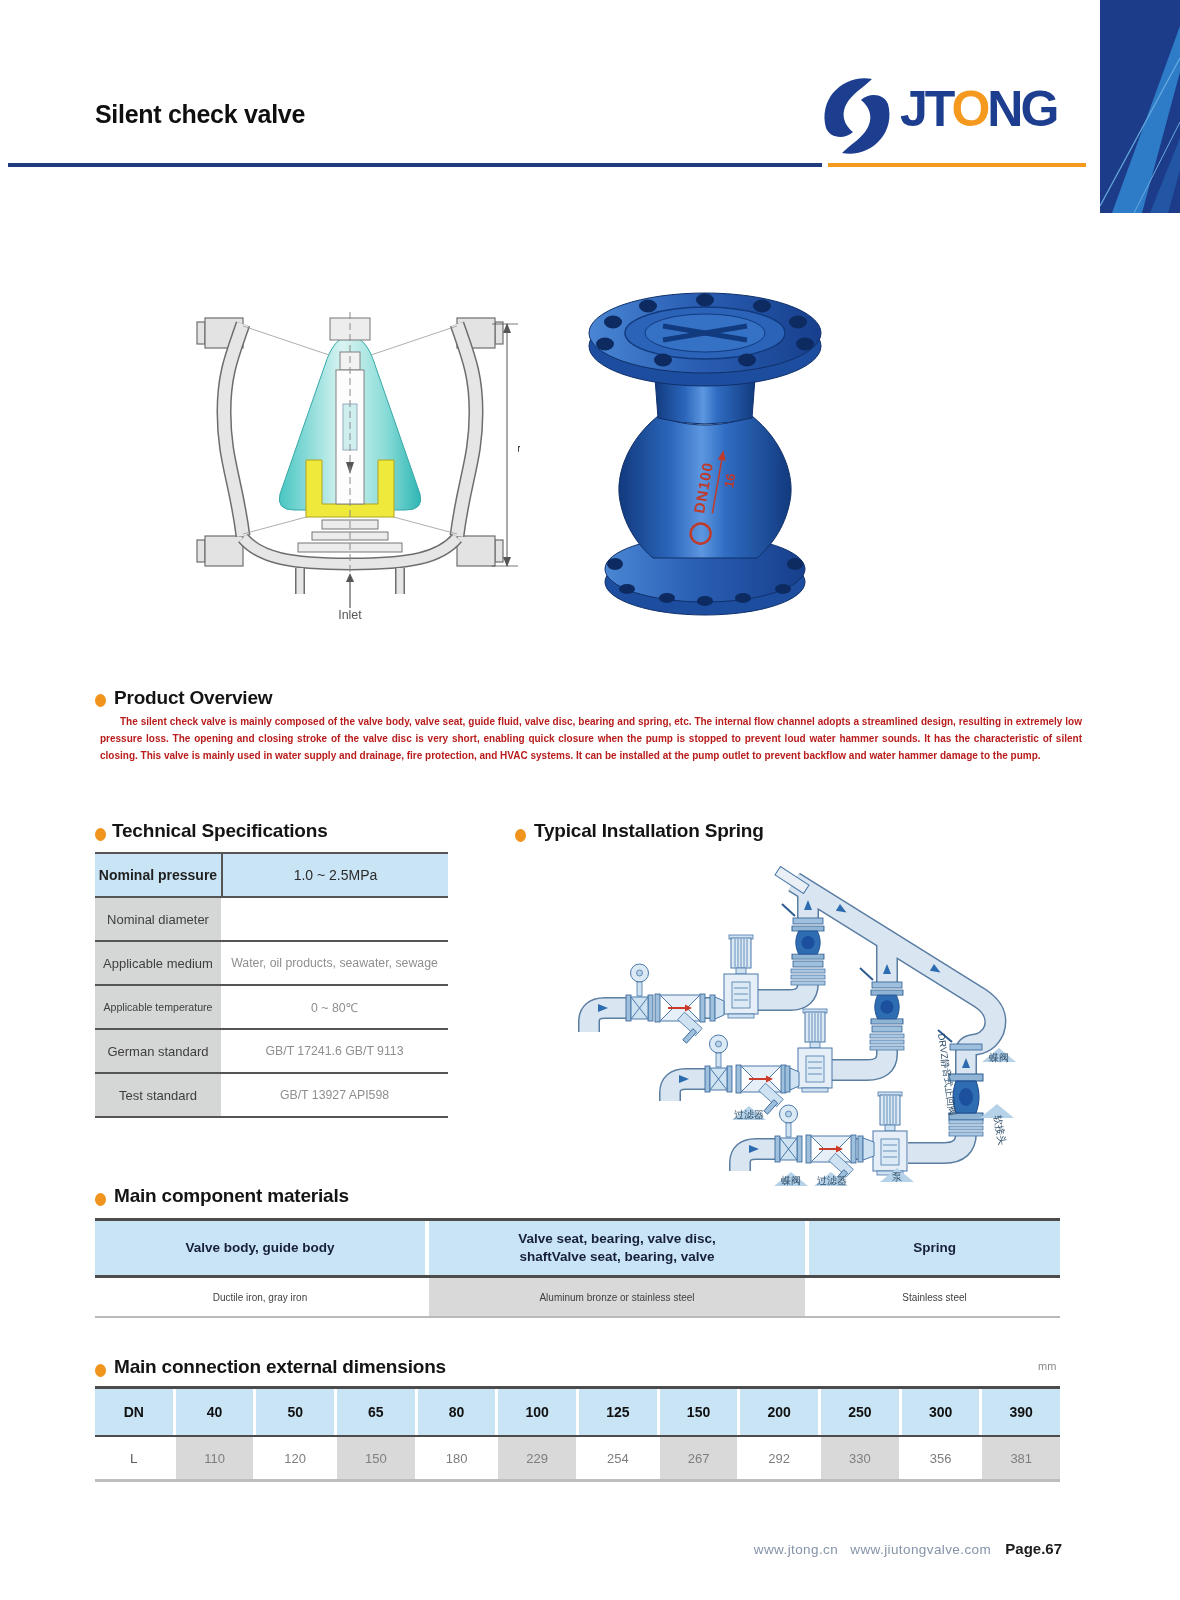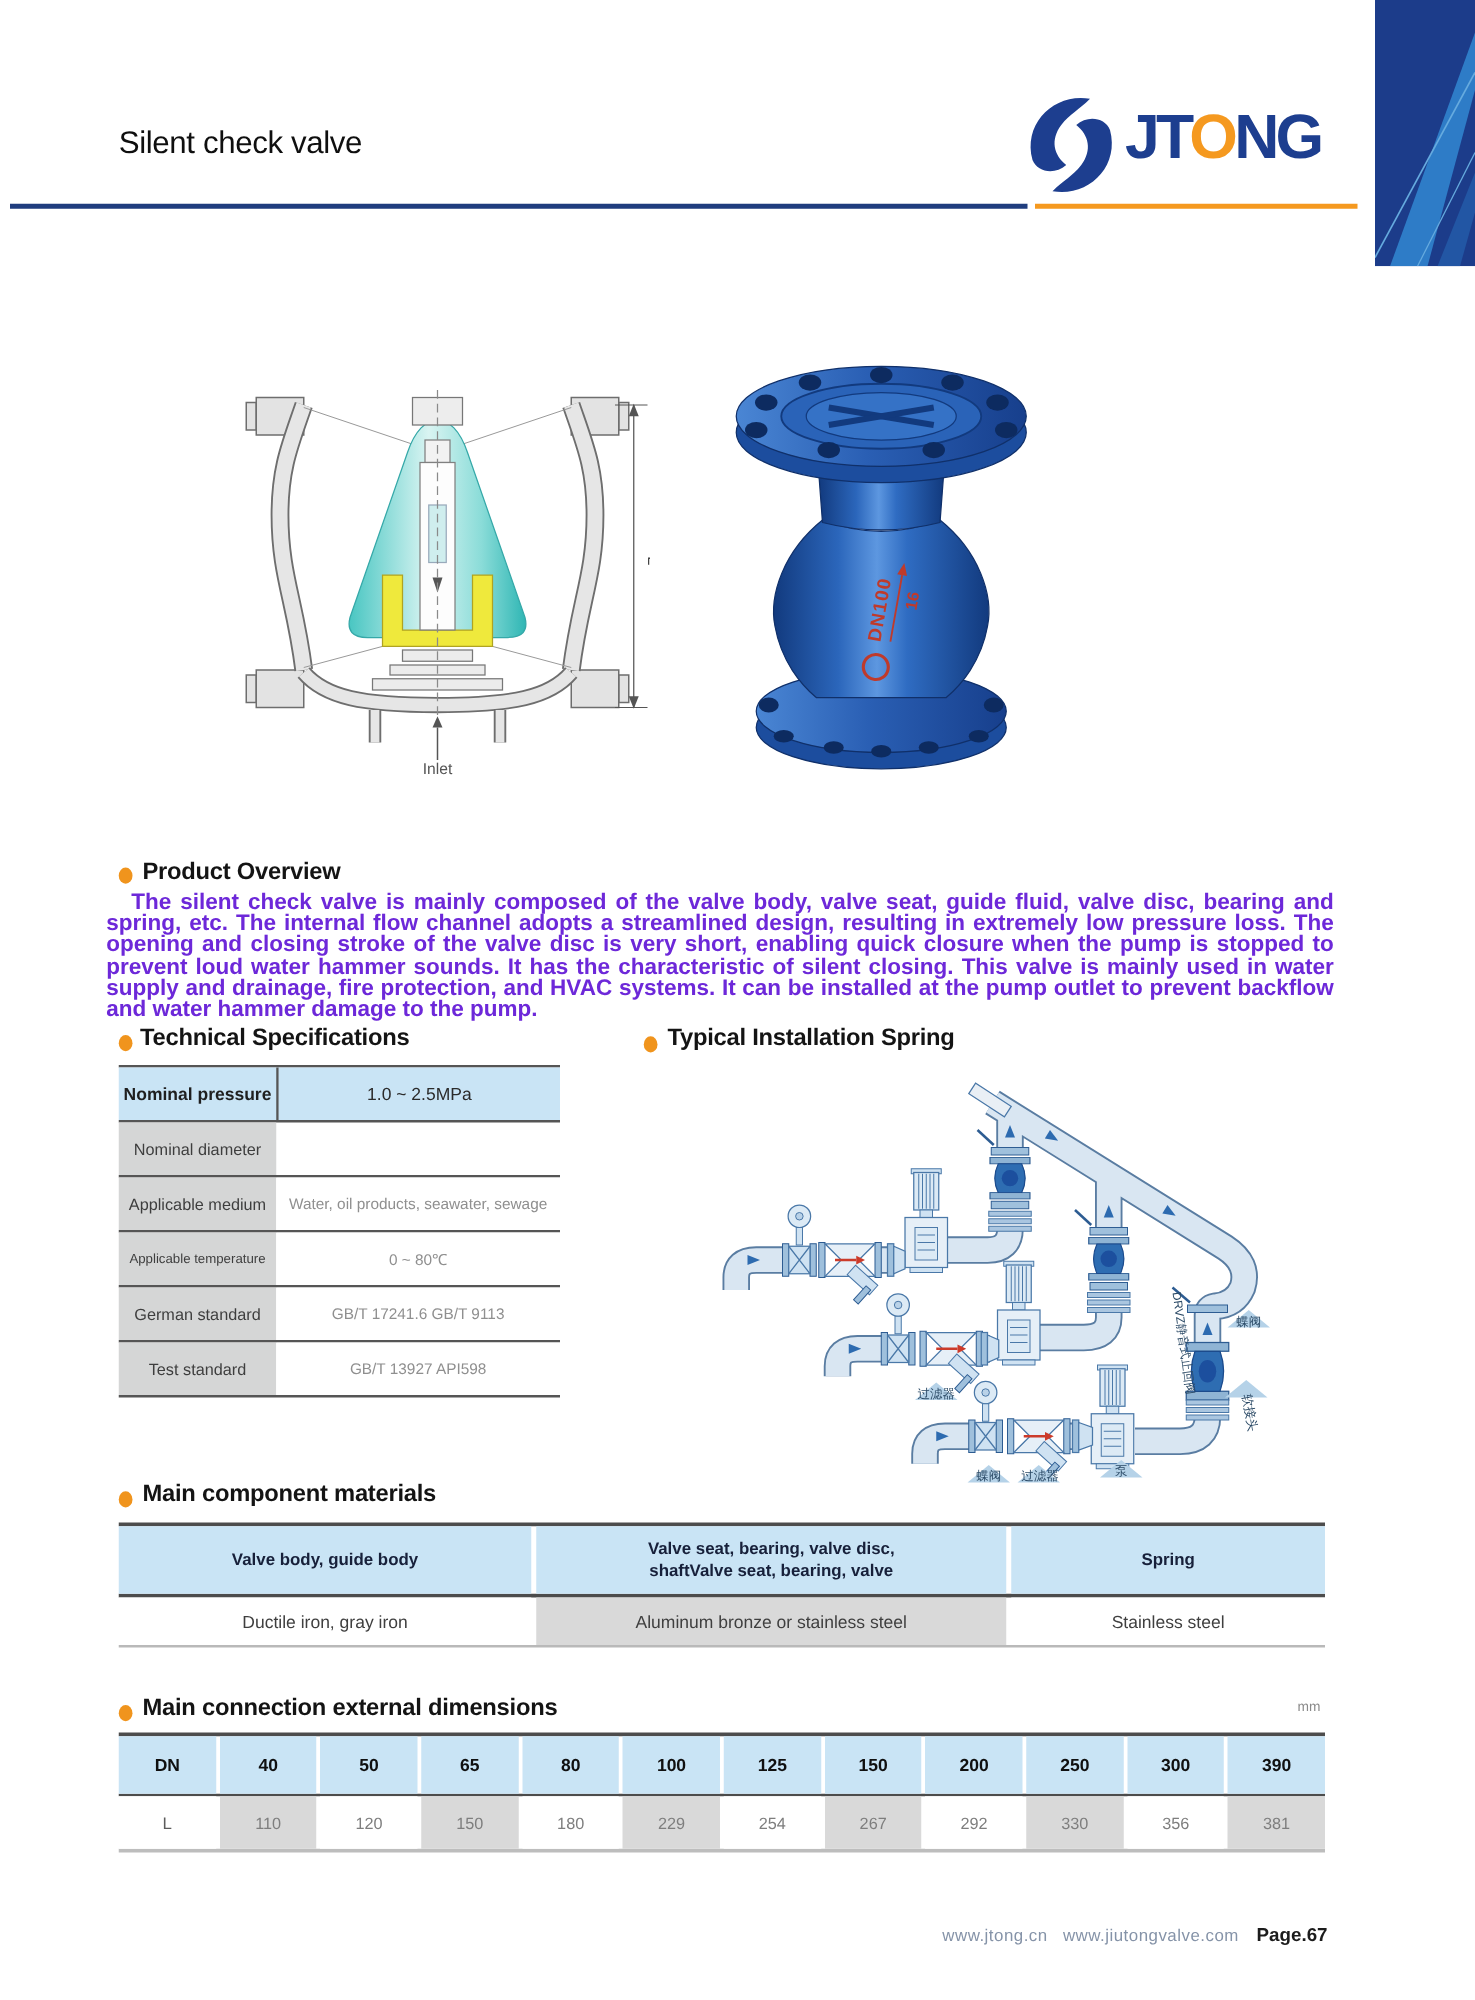--- a/index.html
+++ b/index.html
@@ -1,48 +1,48 @@
 <!DOCTYPE html>
 <html><head>
 <meta charset="utf-8">
 <style>
   html,body{margin:0;padding:0;}
   body{width:1180px;height:1600px;position:relative;background:#ffffff;
        font-family:"Liberation Sans",sans-serif;overflow:hidden;}
   .abs{position:absolute;}
   
-  .page-title{left:95px;top:100px;font-size:25px;font-weight:normal;color:#0f0f0f;letter-spacing:-0.3px;}
+  .page-title{left:95px;top:100px;font-size:25px;font-weight:bold;color:#0f0f0f;letter-spacing:-0.3px;}
   .logo-text{left:900px;top:84px;font-size:50px;font-weight:bold;letter-spacing:-3px;color:#1d3e8f;line-height:1;}
   .logo-text .o{color:#f5991f;}
   .rule-blue{left:8px;top:163px;width:814px;height:4px;background:#1f3d7e;}
   .rule-orange{left:828px;top:163px;width:258px;height:4px;background:#f5991f;}
   
   .bullet{width:11px;height:13px;border-radius:50%;background:#f0941d;}
   .sec-head{font-size:19px;font-weight:bold;color:#141414;letter-spacing:-0.2px;}
   
-  .overview-body{left:85px;top:713px;width:982px;font-size:18px;font-weight:bold;color:#6d28d9;
+  .overview-body{left:100px;top:713px;width:982px;font-size:10px;font-weight:bold;color:#b91c1c;
                  line-height:17.2px;text-align:justify;text-indent:20px;}
   
   .spec-table{left:95px;top:852px;width:353px;border-top:2px solid #555;}
   .spec-row{display:flex;height:42px;border-bottom:2px solid #555;}
   .spec-label{width:126px;background:#d5d6d6;display:flex;align-items:center;justify-content:center;
               font-size:13px;color:#3e3e3e;text-align:center;}
   .spec-value{flex:1;background:#fff;display:flex;align-items:center;justify-content:center;
               font-size:12.3px;color:#8f8f8f;text-align:center;}
   .spec-row.first .spec-label{background:#c9e4f5;font-weight:bold;font-size:14px;color:#1f1f1f;border-right:2px solid #555;}
   .spec-row.first .spec-value{background:#c9e4f5;font-weight:normal;font-size:14px;color:#2b2b2b;}
   .spec-row.condensed .spec-label{font-size:10.6px;}
   
   .mat-table{left:95px;top:1218px;width:965px;border-top:3px solid #4c4c4c;}
   .mat-head{display:flex;gap:4px;border-bottom:3px solid #4c4c4c;}
   .mat-head .cell{height:54px;background:#c9e4f5;display:flex;flex-direction:column;align-items:center;
                   justify-content:center;font-size:13.5px;font-weight:bold;color:#17203a;line-height:1.3;text-align:center;}
   .mat-data{display:flex;gap:4px;border-bottom:2px solid #b9b9b9;}
   .mat-data .cell{height:38px;display:flex;align-items:center;justify-content:center;
-                  font-size:14px;color:#3f3f3f;background:#fff;}
+                  font-size:10px;color:#3f3f3f;background:#fff;}
   .mat-data .cell.gray{background:#d9d9d9;}
   .c1{width:330px;} .c2{width:376px;} .c3{flex:1;}
   
   .dim-table{left:95px;top:1386px;width:965px;border-top:3px solid #4c4c4c;}
   .dim-head{display:flex;gap:3px;border-bottom:2px solid #4c4c4c;}
   .dim-head .cell{flex:1;height:46px;background:#c9e4f5;display:flex;align-items:center;justify-content:center;
                   font-size:14px;font-weight:bold;color:#101010;}
   .dim-data{display:flex;gap:3px;border-bottom:3px solid #bdbdbd;}
   .dim-data .cell{flex:1;height:42px;display:flex;align-items:center;justify-content:center;
                   font-size:13px;color:#7e7e7e;background:#fff;}

